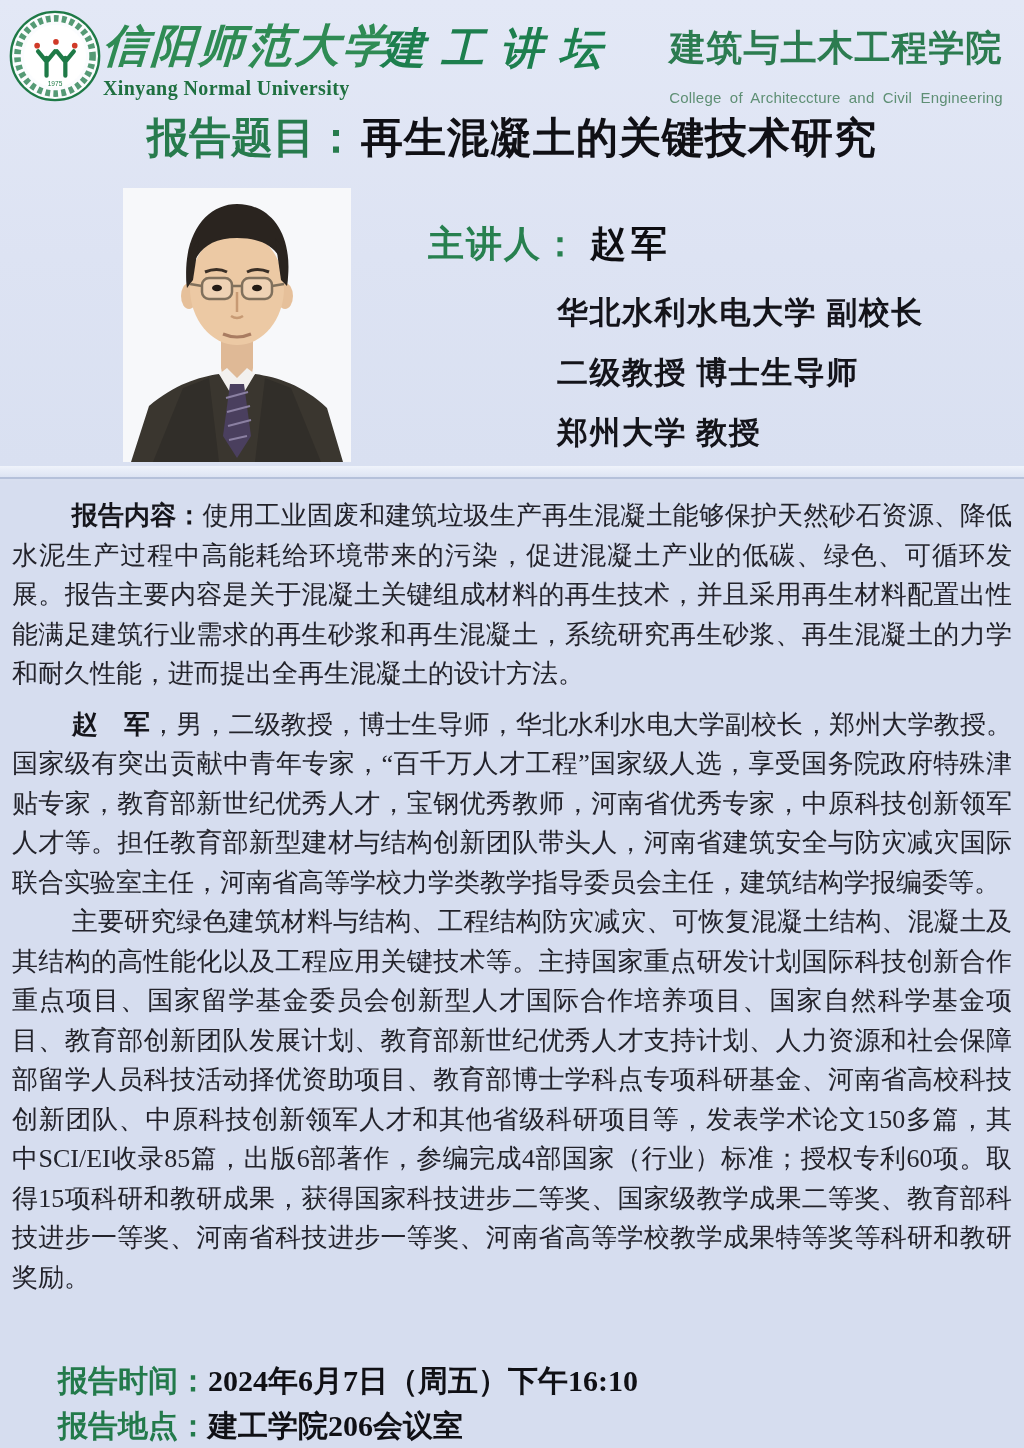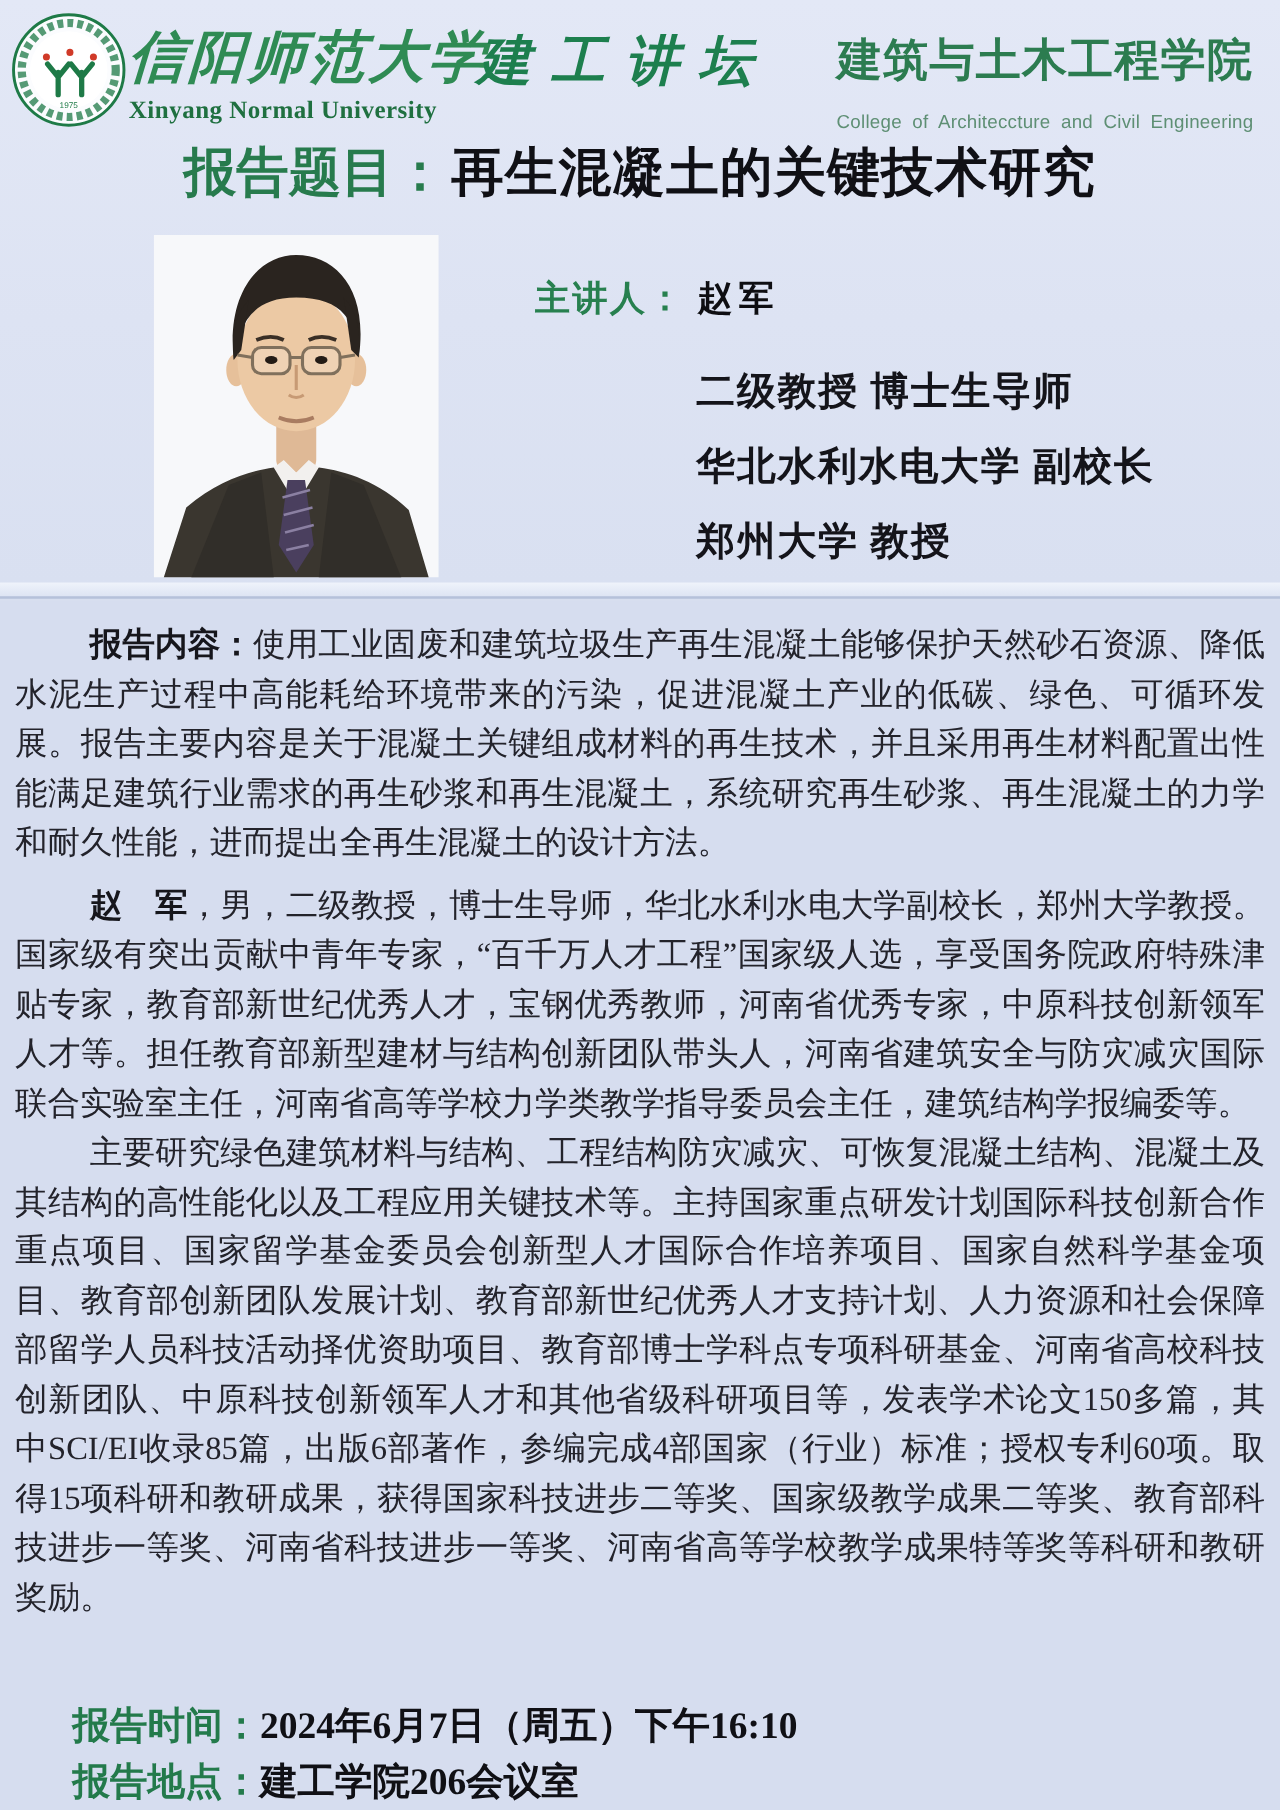--- a/index.html
+++ b/index.html
@@ -57,21 +57,21 @@
     position: absolute; top: 110px; left: 0; width: 100%;
     text-align: center; font-size: 42px; font-weight: 700; white-space: nowrap; font-family: Liberation Mono, monospace;
   }
   .report-title .label { color: #277b4d; }
   .report-title .text  { color: #101015; margin-left: 4px; letter-spacing: 1px; }
   
   .speaker-photo { position: absolute; left: 123px; top: 188px; width: 228px; height: 274px; }
   .speaker-line {
     position: absolute; left: 428px; top: 220px;
     font-family: "Liberation Sans", "DejaVu Sans", sans-serif;
-    font-weight: 800; font-size: 28px; white-space: nowrap;
+    font-weight: 800; font-size: 36px; white-space: nowrap;
   }
   .speaker-line .label { color: #27804f; letter-spacing: 2px; }
   .speaker-line .name  { color: #0e0e12; margin-left: 10px; letter-spacing: 5px; }
   .speaker-creds {
     position: absolute; left: 557px; top: 283px;
     font-size: 31px; font-weight: 700; color: #14141a;
     line-height: 60px; letter-spacing: 1.5px; white-space: nowrap;
   }
   
   .body-text {
@@ -172,22 +172,22 @@
 
       <path d="M114 104 L114 124 M108 128 Q114 132 120 128" stroke="#c79a74" stroke-width="2.5" fill="none"></path>
       <path d="M100 146 Q114 152 128 146" stroke="#a97c61" stroke-width="3" fill="none"></path>
     </svg>
 
     <div class="speaker-line">
       <span class="label">主讲人：</span><span class="name">赵军</span>
     </div>
 
     <div class="speaker-creds">
+      <div>华北水利水电大学 副校长</div>
       <div>二级教授 博士生导师</div>
-      <div>华北水利水电大学 副校长</div>
       <div>郑州大学 教授</div>
     </div>
   </div>
 
   <div class="section-divider"></div>
   <div class="body-section"></div>
 
   <div class="body-text">
     <p><span class="lead">报告内容：</span><span>使用工业固废和建筑垃圾生产再生混凝土能够保护天然砂石资源、降低水泥生产过程中高能耗给环境带来的污染，促进混凝土产业的低碳、绿色、可循环发展。报告主要内容是关于混凝土关键组成材料的再生技术，并且采用再生材料配置出性能满足建筑行业需求的再生砂浆和再生混凝土，系统研究再生砂浆、再生混凝土的力学和耐久性能，进而提出全再生混凝土的设计方法。</span></p>
     <p class="bio"><span class="lead">赵　军</span><span>，男，二级教授，博士生导师，华北水利水电大学副校长，郑州大学教授。国家级有突出贡献中青年专家，“百千万人才工程”国家级人选，享受国务院政府特殊津贴专家，教育部新世纪优秀人才，宝钢优秀教师，河南省优秀专家，中原科技创新领军人才等。担任教育部新型建材与结构创新团队带头人，河南省建筑安全与防灾减灾国际联合实验室主任，河南省高等学校力学类教学指导委员会主任，建筑结构学报编委等。</span></p>

